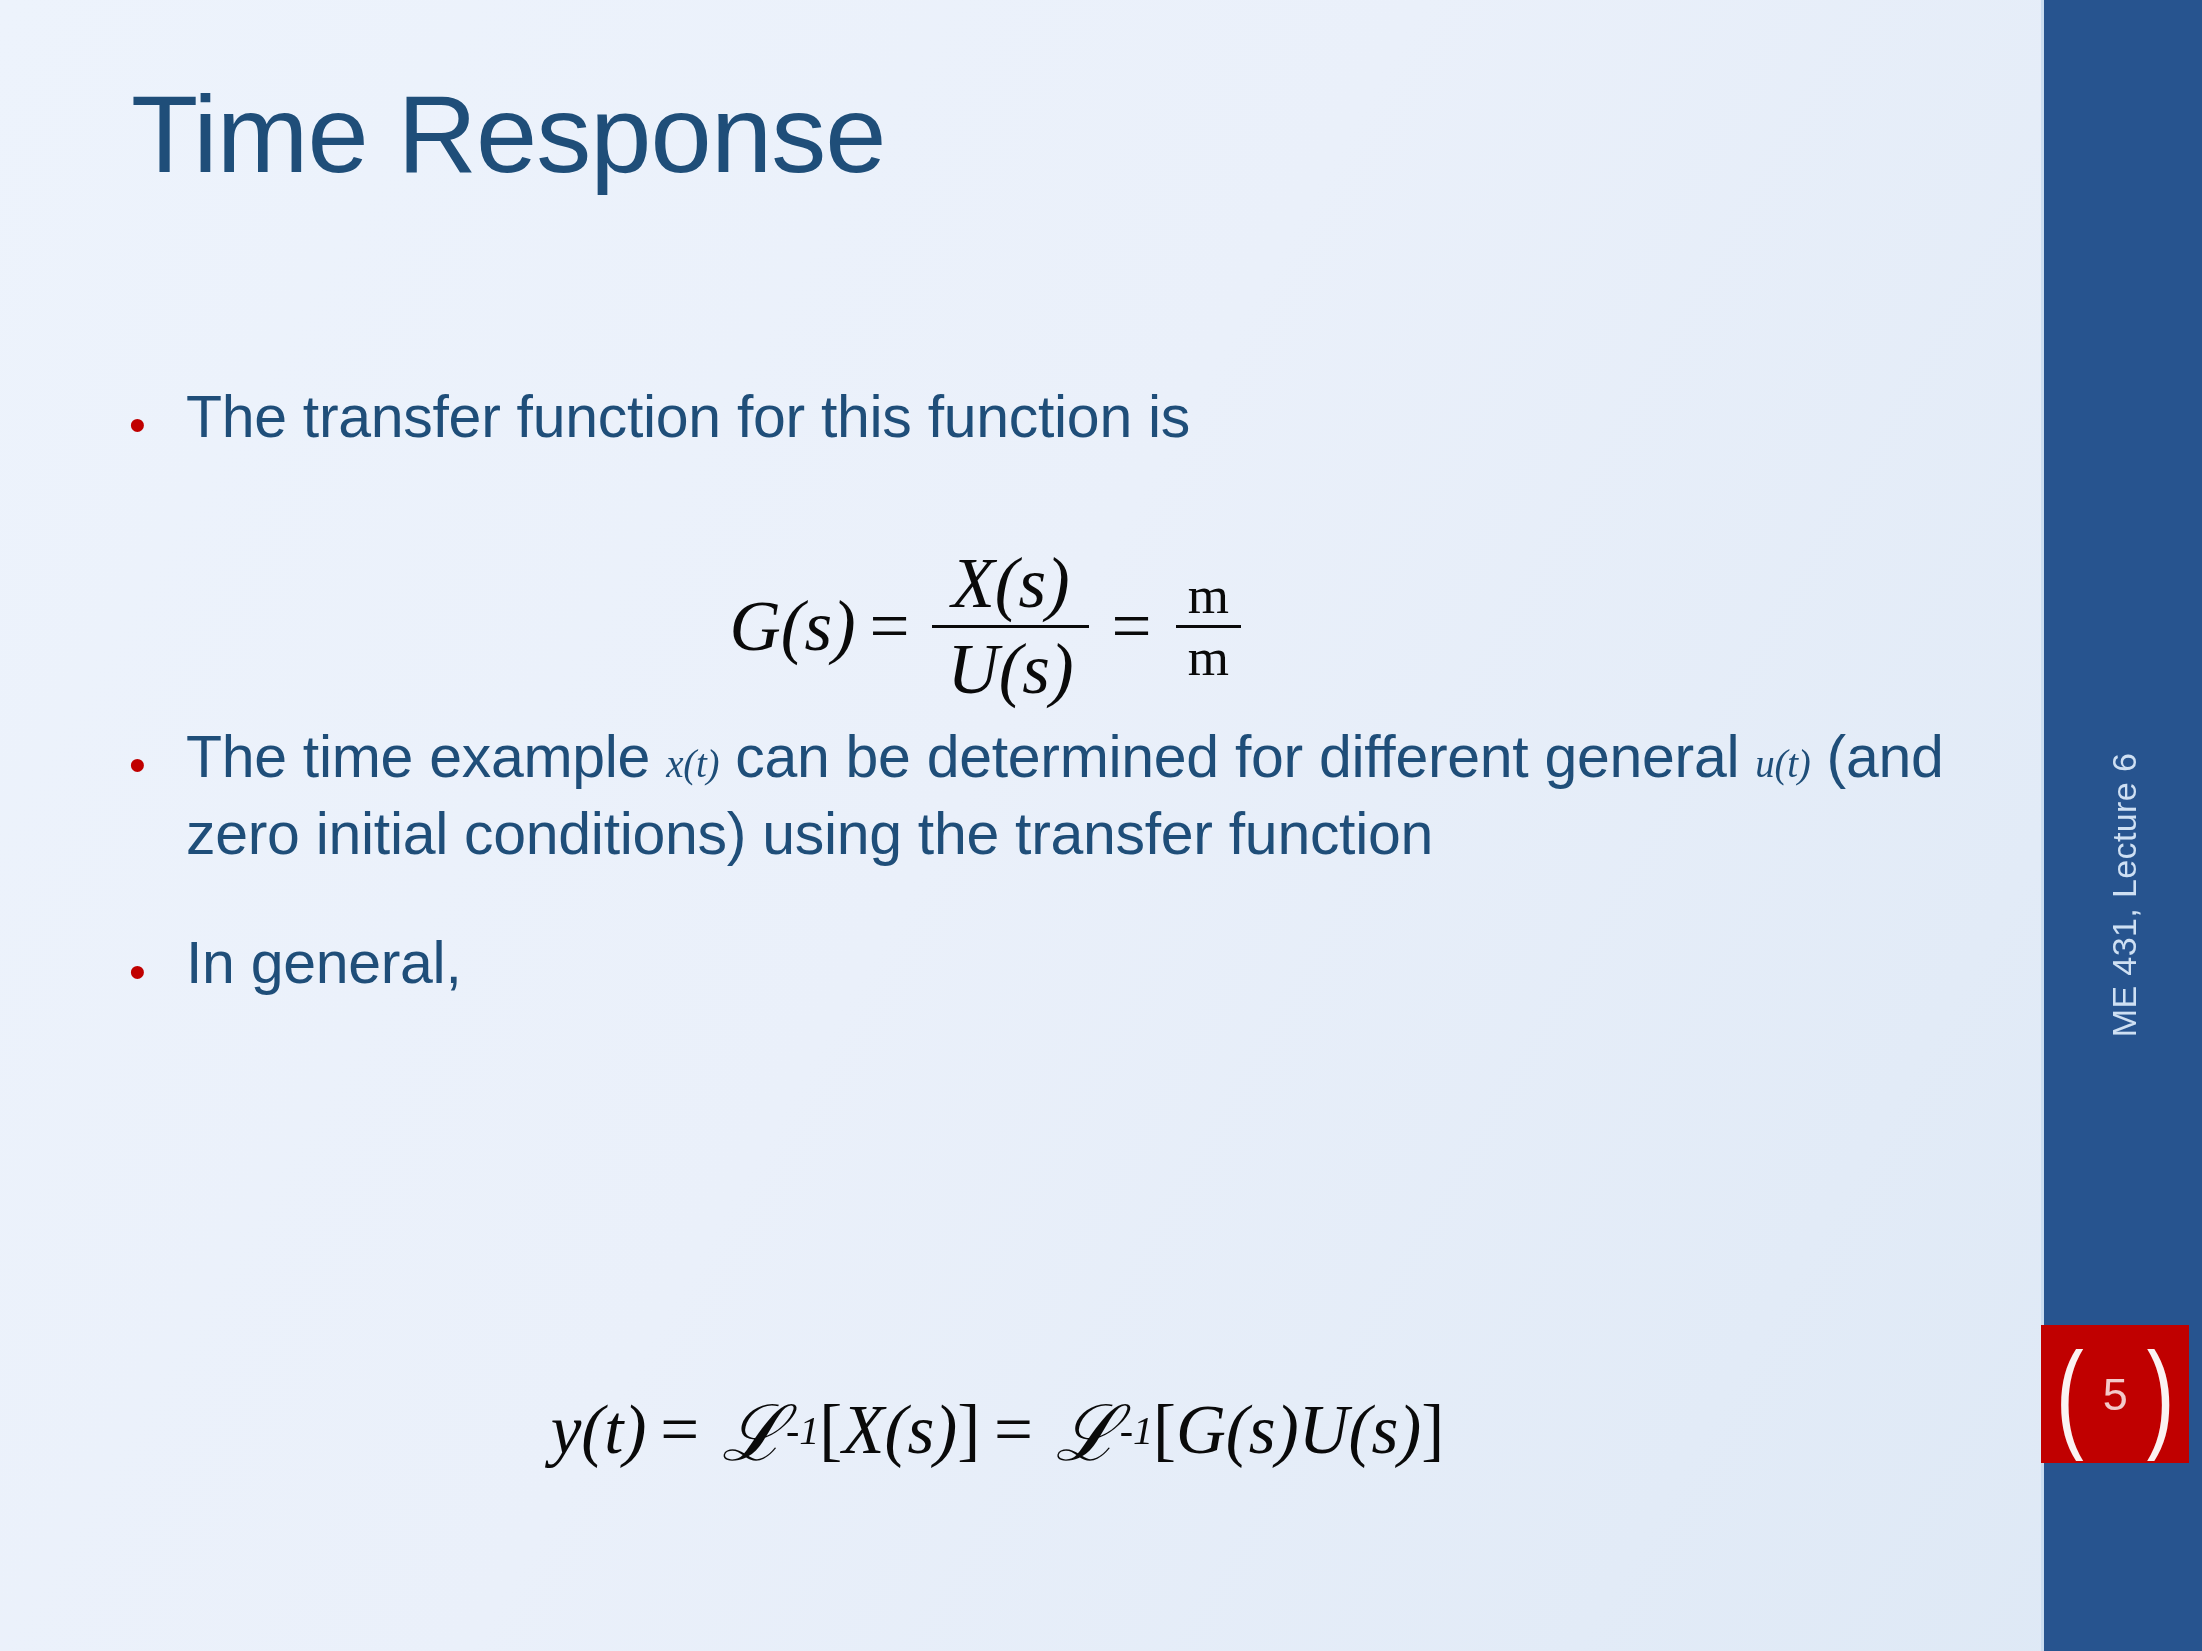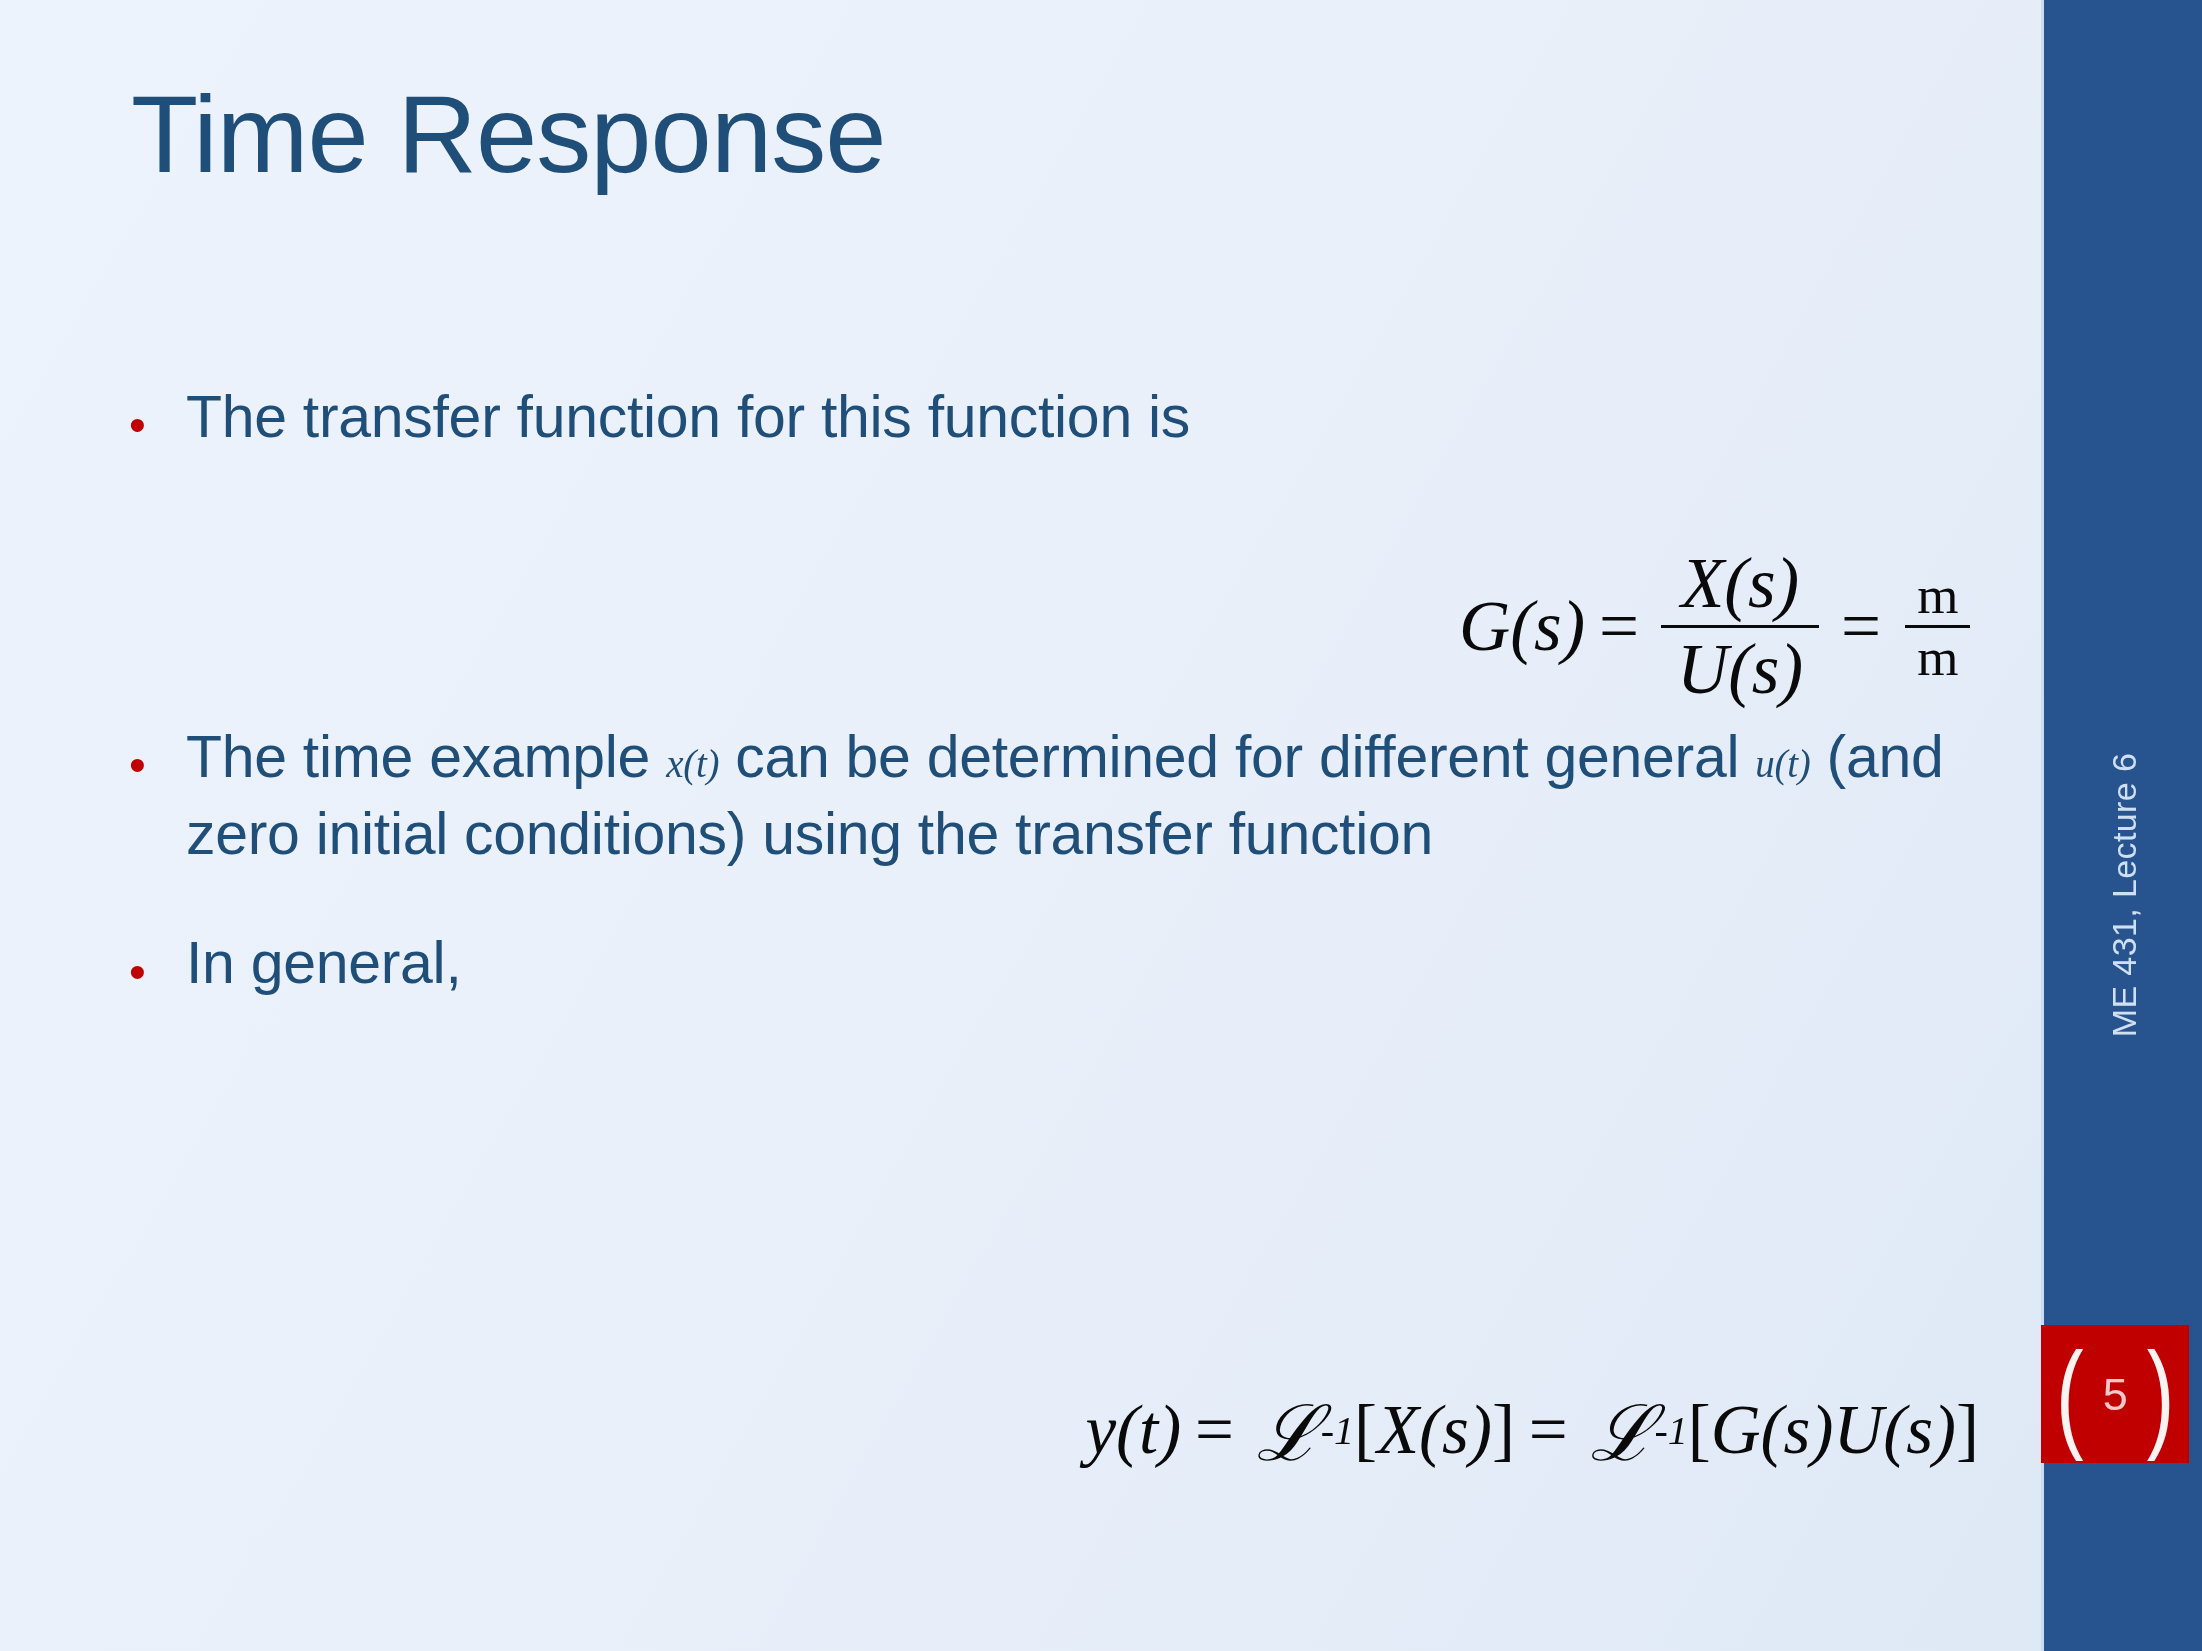--- a/index.html
+++ b/index.html
@@ -105,28 +105,28 @@
     font-style:italic;
     font-size:39px;
   }
 
   
   .equation{
     font-family:"Liberation Serif","DejaVu Serif",serif;
     color:#0a0a0a;
     display:flex;
     align-items:center;
-    justify-content:flex-end;
+    justify-content:center;
   }
   #eq1{
     position:absolute;left:0;top:542px;width:1979px;
     font-size:71px;
   }
   #eq2{
-    position:absolute;left:0;top:1377px;width:1979px;
+    position:absolute;left:8px;top:1377px;width:1979px;
     font-size:69px;
   }
   .it{font-style:italic;}
   .up{font-style:normal;}
   .op{margin:0 13.8px;font-style:normal;}
   .frac{
     display:inline-flex;
     flex-direction:column;
     align-items:center;
     justify-content:center;

